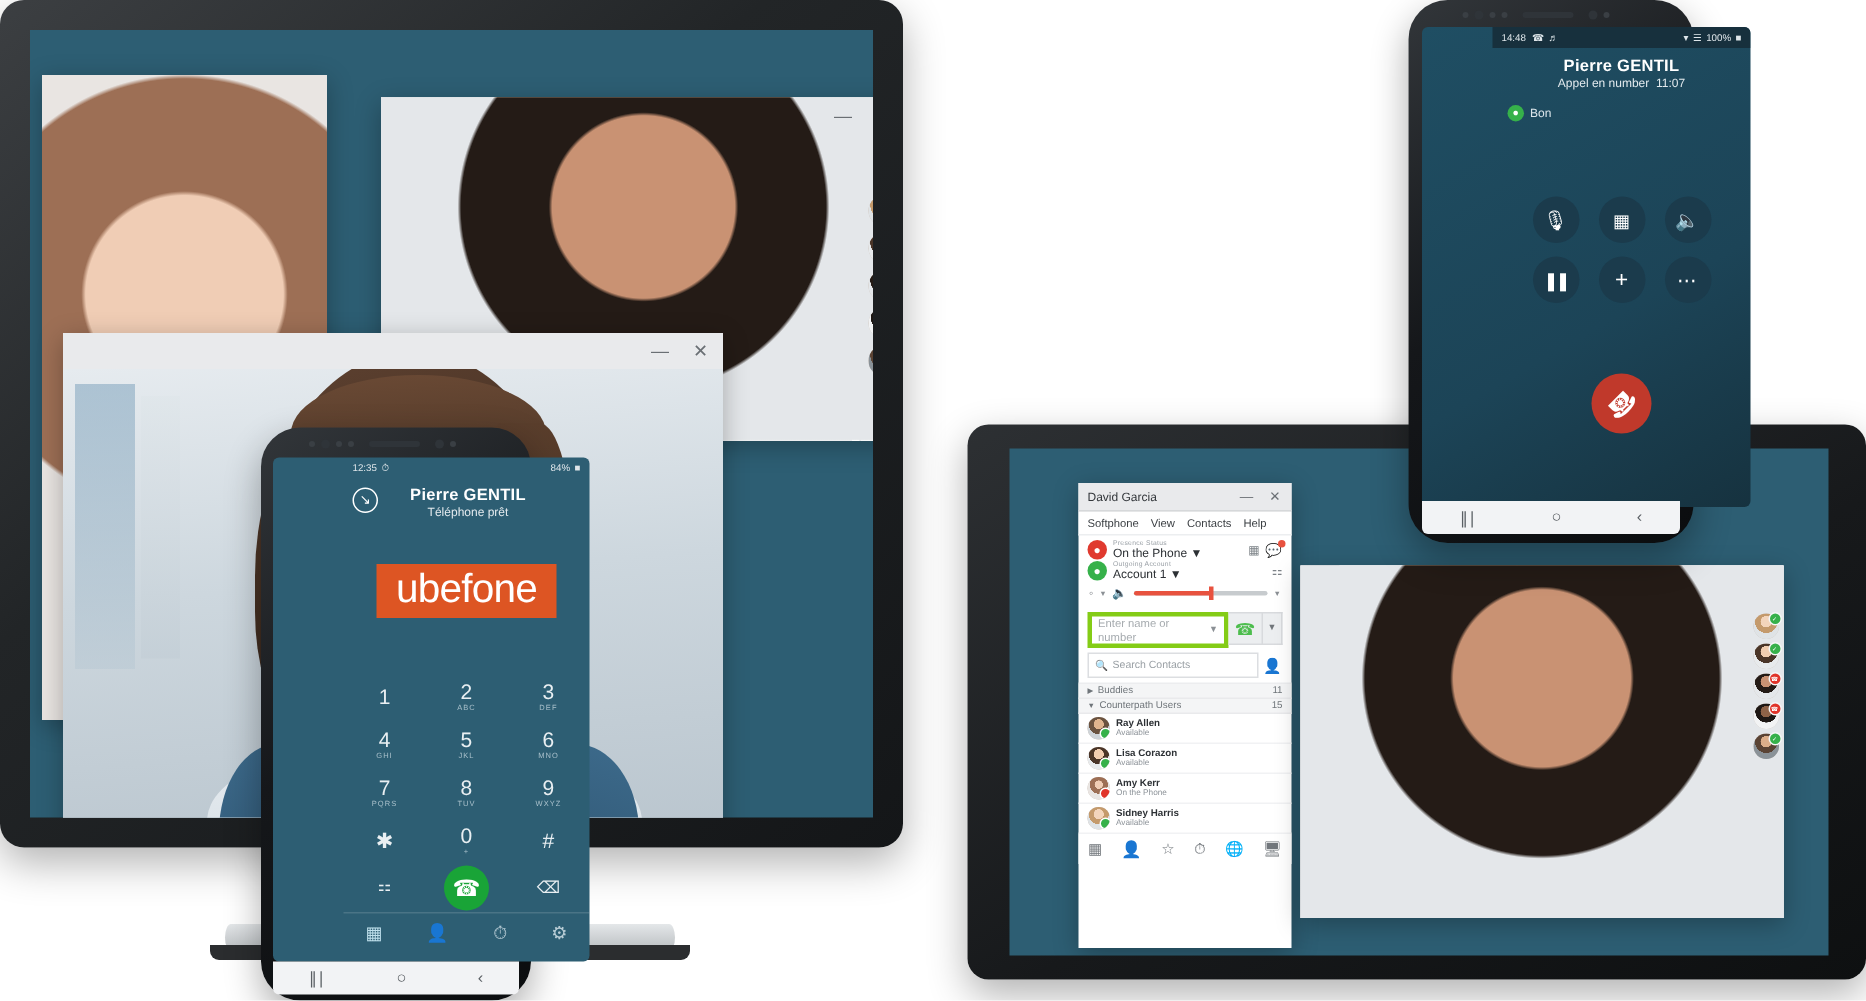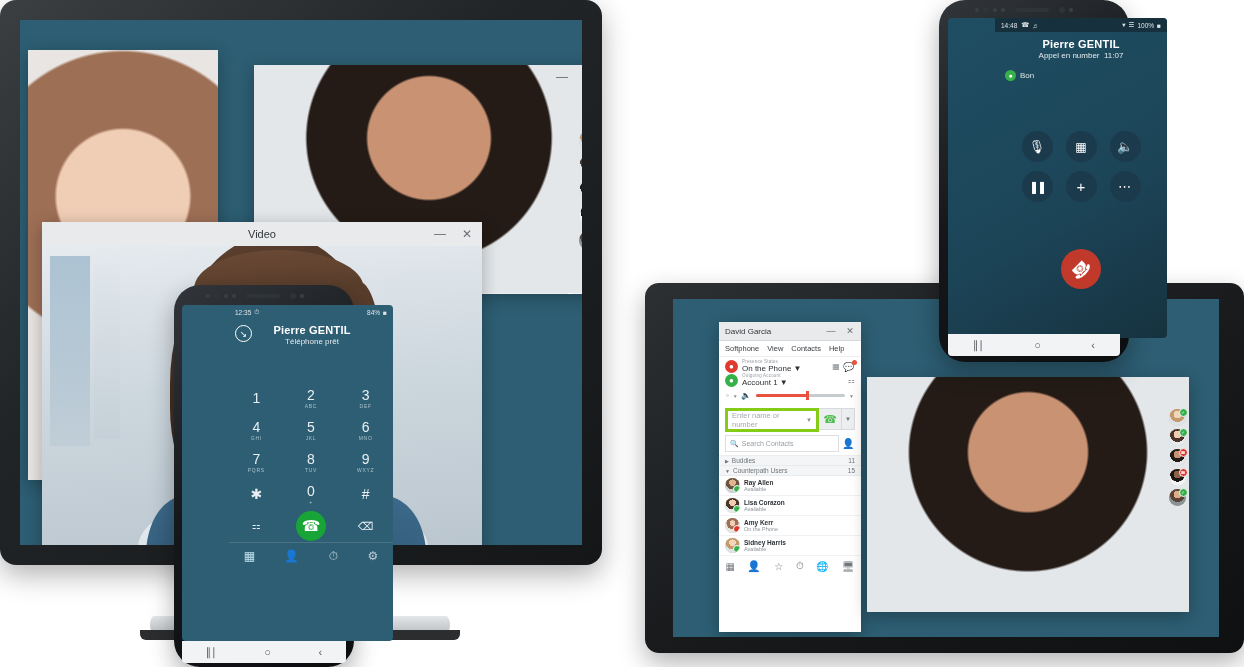--- a/index.html
+++ b/index.html
@@ -526,21 +526,20 @@
                   </div>
                 </div>
             </div>
           </div>
         </div>
       </div>
     </div>
 
     <div class="win" id="vid-main">
       <div class="titlebar centered">
-        <div class="t-text">Video</div>
         <div class="win-ctl" style="position:relative;z-index:2">
           <span>—</span>
           <span>✕</span>
         </div>
       </div>
       <div class="vid-canvas">
 
         <div class="abs" style="left:0;top:0;right:0;bottom:0;background:linear-gradient(175deg,#e6ebef 0%,#cdd7de 42%,#b7c3cc 100%);"></div>
         <div class="abs" style="left:8px;top:10px;width:40px;height:190px;background:linear-gradient(180deg,#7fa3bd,#b9c9d4);opacity:.55;"></div>
         <div class="abs" style="left:52px;top:18px;width:26px;height:175px;background:linear-gradient(180deg,#dfe6ea,#c3ced6);opacity:.7;"></div>
@@ -965,20 +964,23 @@
           <span>84%</span>
           <span>■</span>
         </span>
     </div>
     <div style="display:flex;align-items:center;padding:2px 6px 0 6px">
       <span style="font-size:13px;color:#fff;border:1.3px solid #fff;border-radius:50%;width:15px;height:15px;display:flex;align-items:center;justify-content:center;font-size:9px">↘</span>
       <div class="ph-title" style="flex:1;margin-left:-15px">
         <div class="n">Pierre GENTIL</div>
         <div class="s">Téléphone prêt</div>
       </div>
+    </div>
+    <div style="display:flex;justify-content:center;margin-top:30px">
+      <span class="ubelogo">ubefone</span>
     </div>
     <div class="ph-kp" style="margin-top:36px">
       <div class="ph-key">
           <div class="d">1</div>
           <div class="l"></div>
         </div>
       <div class="ph-key">
           <div class="d">2</div>
           <div class="l">ABC</div>
         </div>

